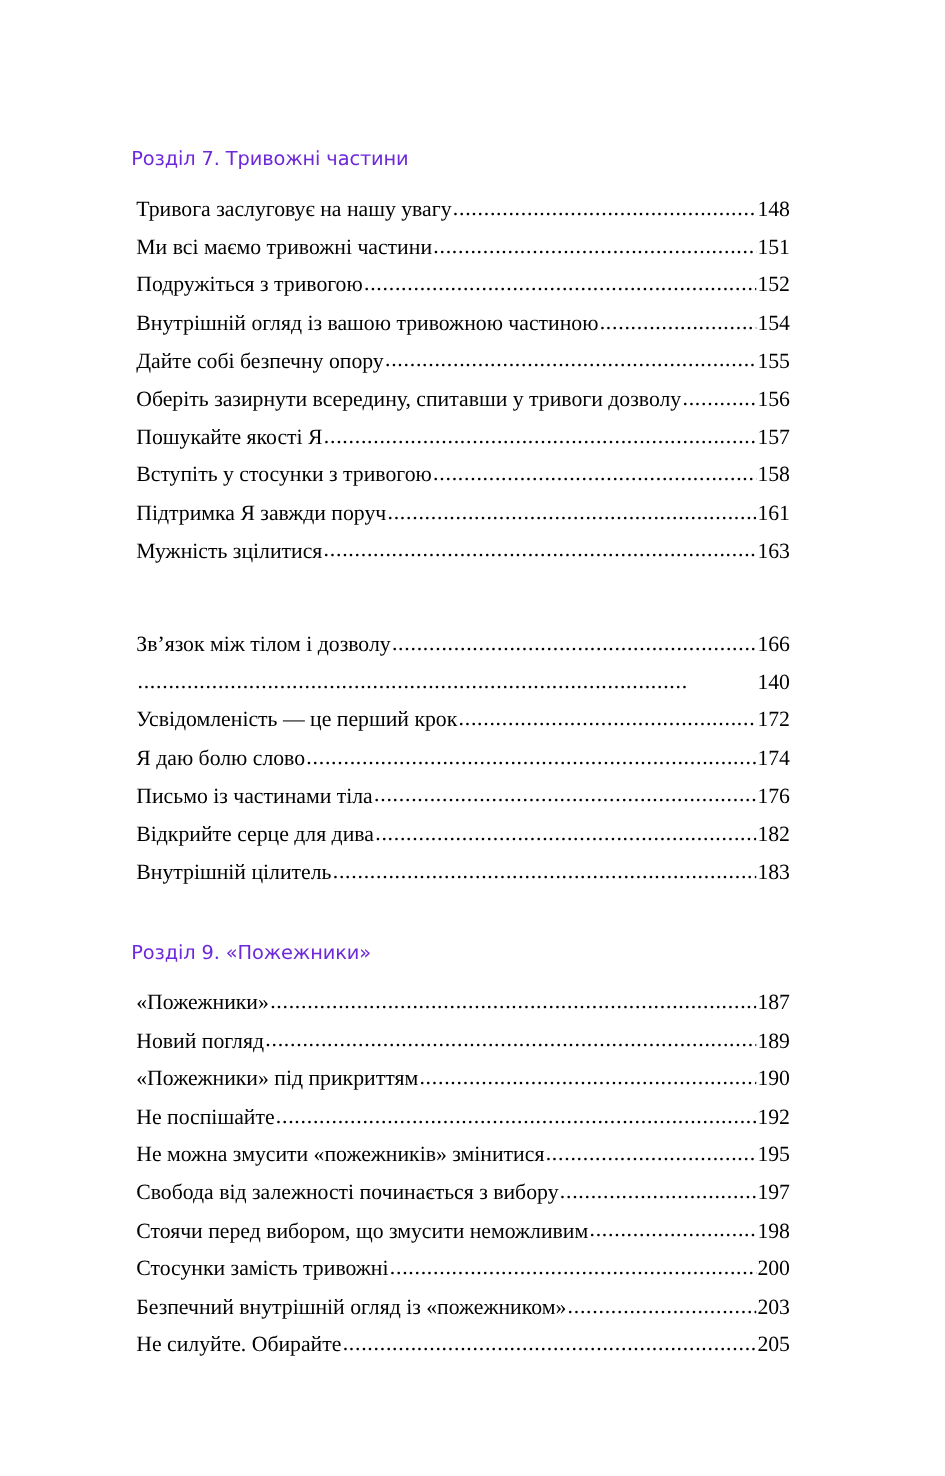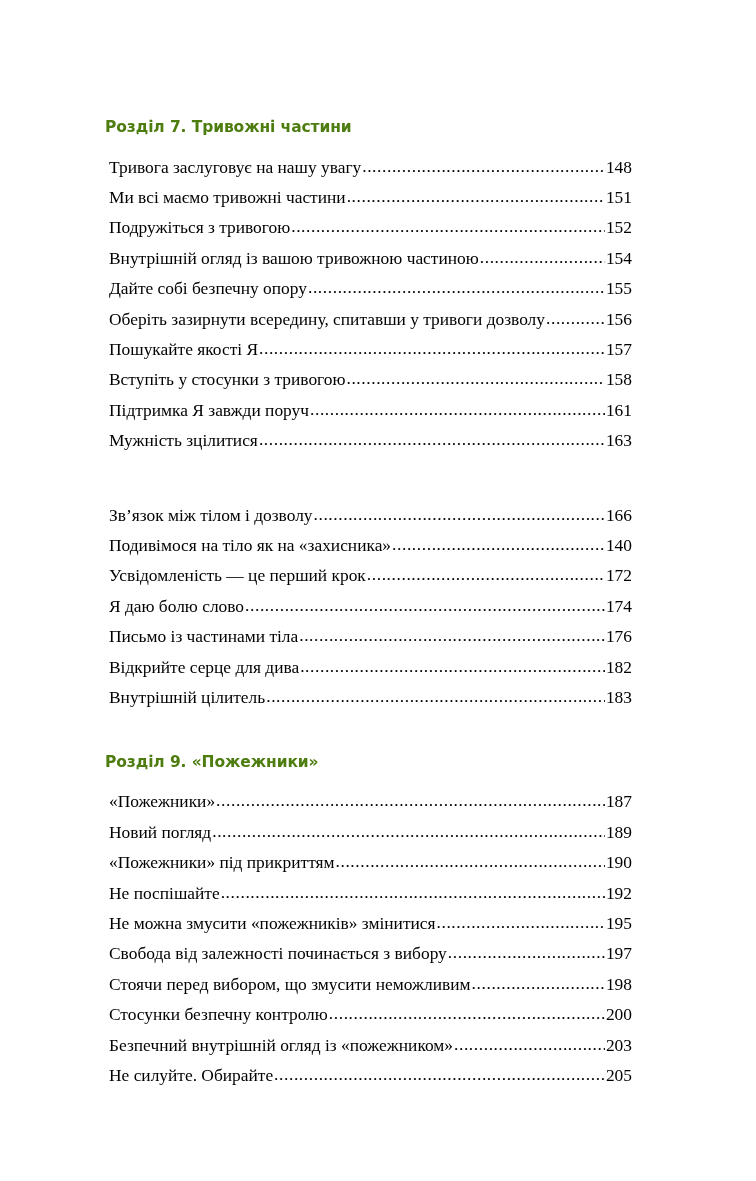--- a/index.html
+++ b/index.html
@@ -19,25 +19,25 @@
     width: 756px;
     height: 1181px;
     box-sizing: border-box;
     padding: 118px 120px 0 105px;
   }
   .chapter {
     margin-bottom: 30px;
   }
   .chapter-title {
     font-family: "DejaVu Sans", sans-serif;
-    font-weight: bold;
+    font-weight: normal;
     font-size: 15.5px;
     letter-spacing: -0.1px;
     margin: 0 0 16px 0;
-    color: #4d7c0f;
+    color: #6d28d9;
   }
   .toc-list {
     list-style: none;
     margin: 4px;
     padding: 0;
   }
   .toc-entry {
     display: flex;
     align-items: baseline;
     font-size: 17.4px;
@@ -128,21 +128,20 @@
       </section>
       <div class="gap-2"></div>
       <section class="chapter">
         <ul class="toc-list">
           <li class="toc-entry">
             <span class="toc-label">Зв’язок між тілом і дозволу</span>
             <span class="toc-dots">.........................................................................................</span>
             <span class="toc-page">166</span>
           </li>
           <li class="toc-entry">
-            <span class="toc-label">Подивімося на тіло як на «захисника»</span>
             <span class="toc-dots">.........................................................................................</span>
             <span class="toc-page">140</span>
           </li>
           <li class="toc-entry">
             <span class="toc-label">Усвідомленість — це перший крок</span>
             <span class="toc-dots">.........................................................................................</span>
             <span class="toc-page">172</span>
           </li>
           <li class="toc-entry">
             <span class="toc-label">Я даю болю слово</span>
@@ -199,21 +198,21 @@
             <span class="toc-label">Свобода від залежності починається з вибору</span>
             <span class="toc-dots">.........................................................................................</span>
             <span class="toc-page">197</span>
           </li>
           <li class="toc-entry">
             <span class="toc-label">Стоячи перед вибором, що змусити неможливим</span>
             <span class="toc-dots">.........................................................................................</span>
             <span class="toc-page">198</span>
           </li>
           <li class="toc-entry">
-            <span class="toc-label">Стосунки безпечну контролю</span>
+            <span class="toc-label">Стосунки замість тривожні</span>
             <span class="toc-dots">.........................................................................................</span>
             <span class="toc-page">200</span>
           </li>
           <li class="toc-entry">
             <span class="toc-label">Безпечний внутрішній огляд із «пожежником»</span>
             <span class="toc-dots">.........................................................................................</span>
             <span class="toc-page">203</span>
           </li>
           <li class="toc-entry">
             <span class="toc-label">Не силуйте. Обирайте</span>

